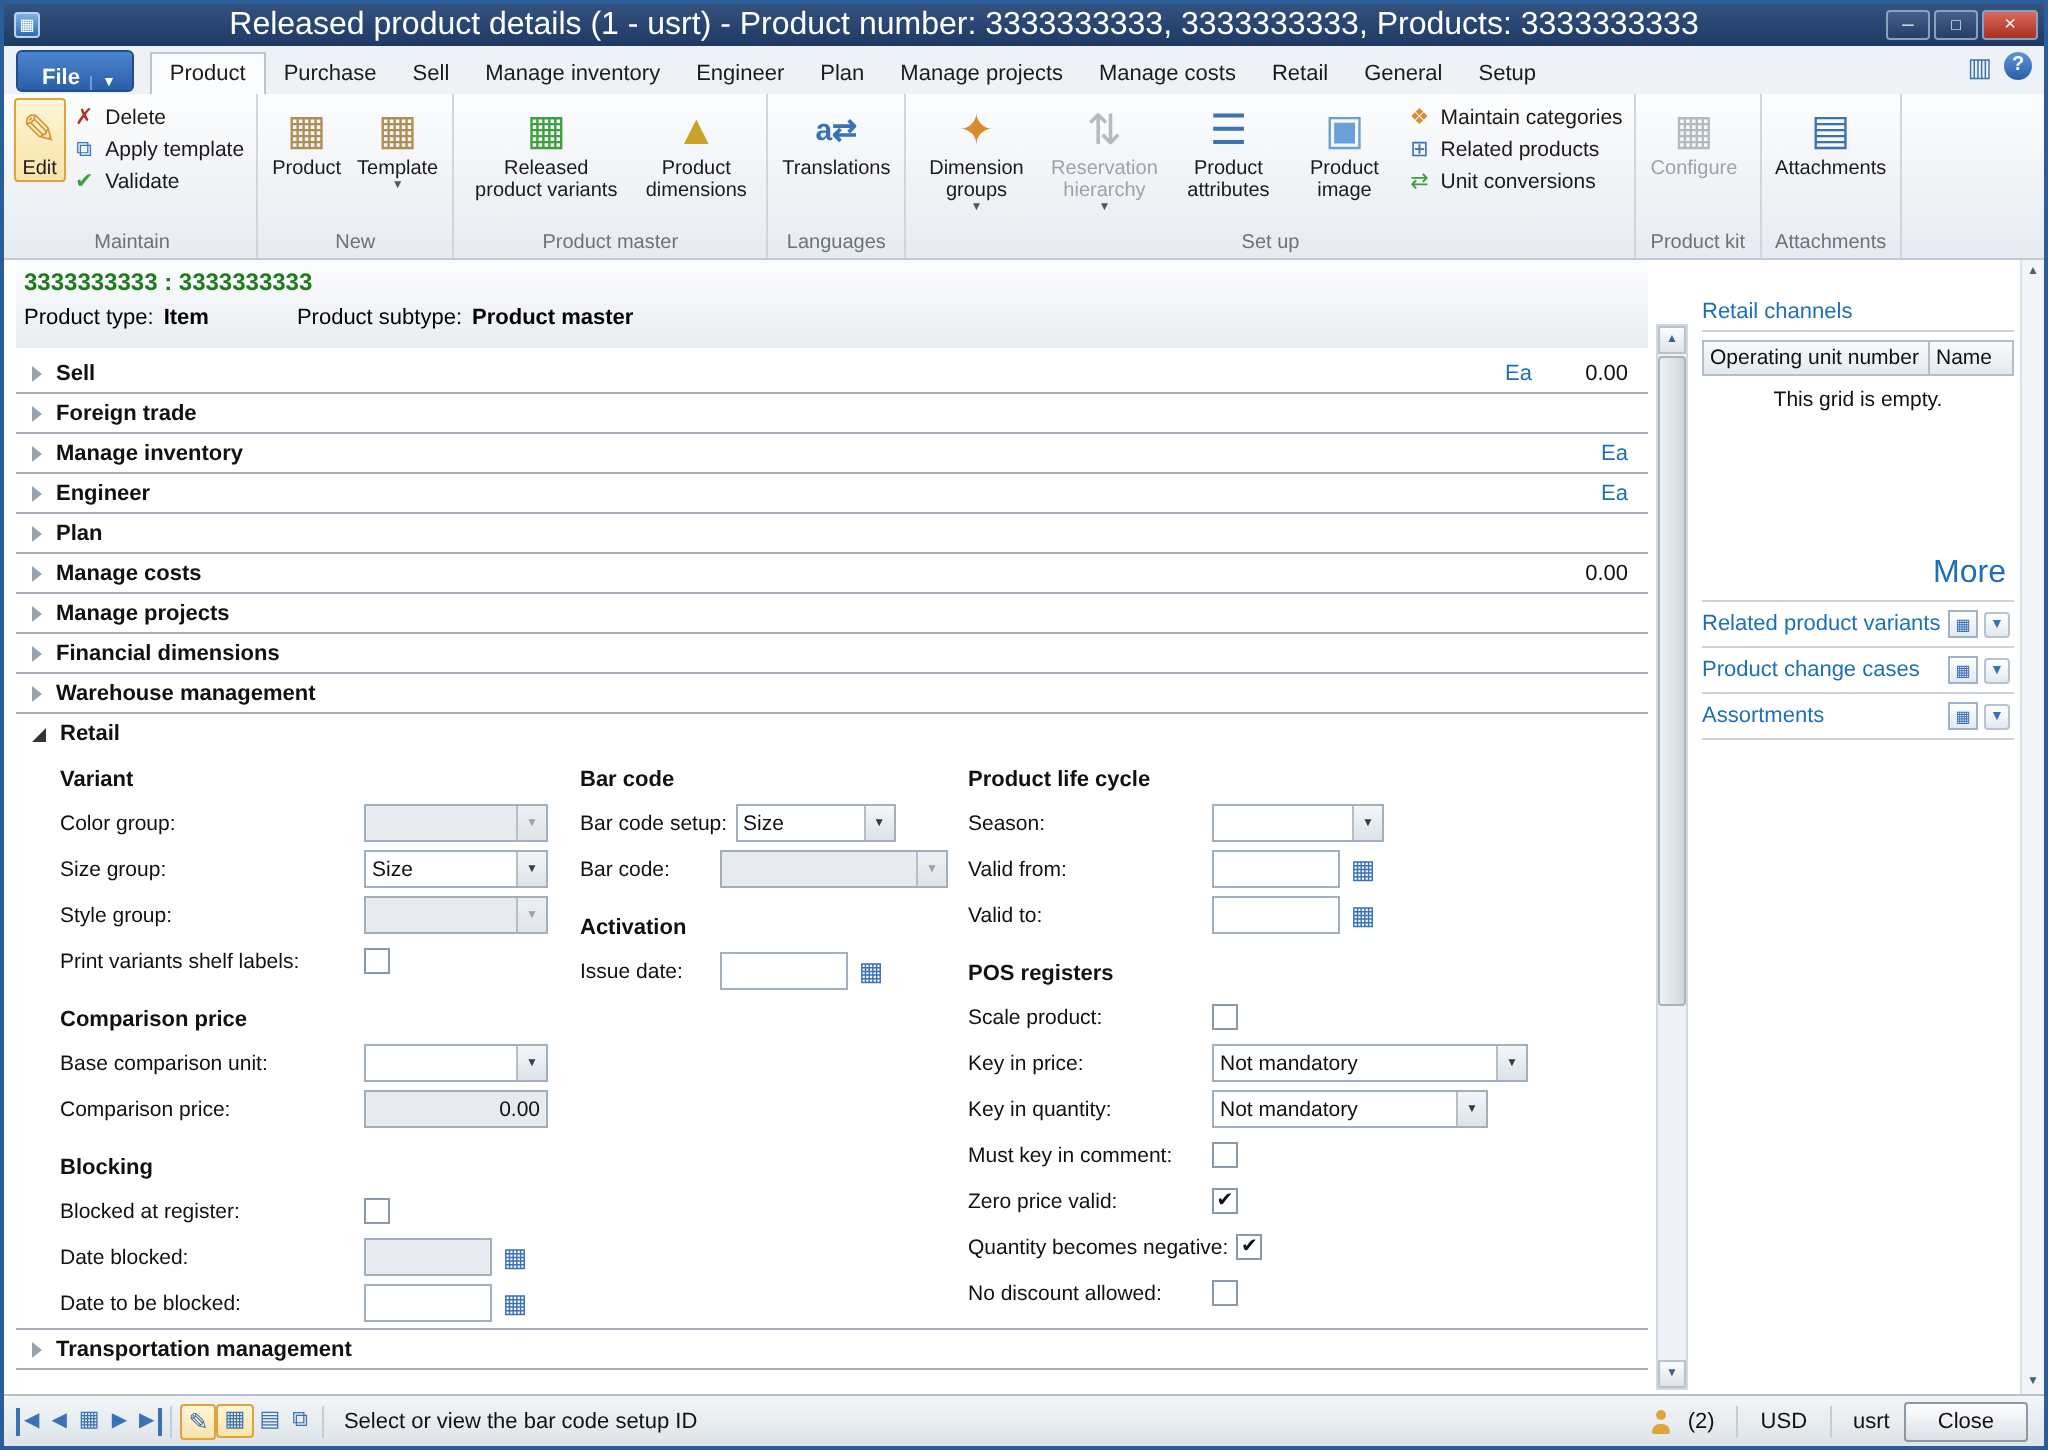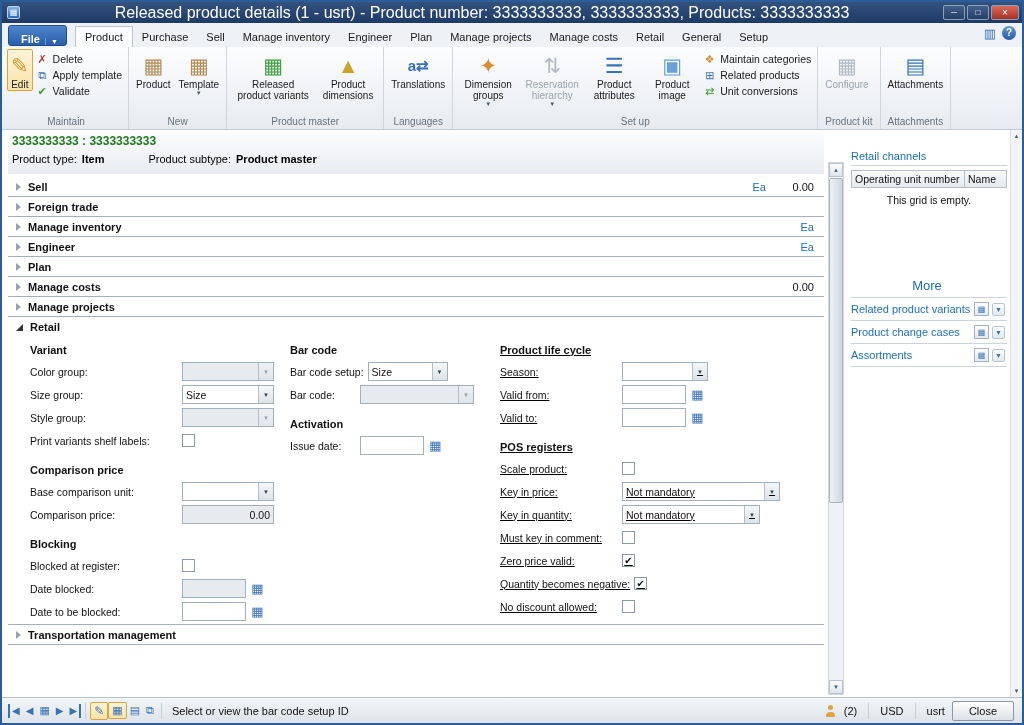--- a/index.html
+++ b/index.html
@@ -61,21 +61,21 @@
   .ft-unit {color:#1d6fb8;}
   .ft-val {min-width:48px;text-align:right;color:#111;}
   .arr-col {width:0;height:0;border-left:5px solid #98a2ac;border-top:4px solid transparent;border-bottom:4px solid transparent;}
   .arr-exp {width:0;height:0;border-bottom:7px solid #333;border-left:7px solid transparent;}
 
   
   .retail-panel {position:relative;height:288px;border-bottom:1px solid #a6afb9;}
   .rcol {position:absolute;top:2px;}
   .rcol1 {left:22px;width:256px;}
   .rcol2 {left:282px;width:206px;}
-  .rcol3 {left:492px;width:292px;text-decoration:underline;}
+  .rcol3 {left:476px;width:292px;}
   .sub-h {height:21px;display:flex;align-items:center;font-size:11px;font-weight:bold;color:#111;}
   .gap8 {height:7px;}
   .frow {height:23px;display:flex;align-items:center;font-size:10.5px;color:#111;}
   .fl1 {min-width:152px;flex:none;white-space:nowrap;}
   .fl2 {min-width:70px;flex:none;white-space:nowrap;padding-right:4px;}
   .fl3 {min-width:122px;flex:none;white-space:nowrap;padding-right:4px;}
   .combo {height:19px;display:inline-flex;align-items:stretch;border:1px solid #a2afbd;background:#fff;}
   .cval {flex:1;display:flex;align-items:center;padding:0 3px;font-size:10.5px;overflow:hidden;white-space:nowrap;}
   .cbtn {width:15px;flex:none;border-left:1px solid #b5bfca;background:linear-gradient(#f4f7f9,#dde3e9);display:flex;align-items:center;justify-content:center;font-size:6px;color:#2f3e4e;}
   .combo.disabled {background:#e7ebf0;}
@@ -102,21 +102,21 @@
 
   
   .factbox {flex:1;min-width:0;padding:20px 3px 0 6px;background:#fff;font-size:11px;}
   .fb-title {color:#1d6fb8;font-size:11px;}
   .fb-hd {padding-bottom:3px;border-bottom:1px solid #cbd2d9;}
   .fb-grid {display:flex;margin-top:4px;}
   .fb-gh {border:1px solid #b4bec8;background:linear-gradient(#f8fafb,#e5eaef);font-size:10.5px;padding:2px 3px;white-space:nowrap;overflow:hidden;color:#111;}
   .fb-gh.c1 {width:113px;flex:none;border-right:none;}
   .fb-gh.c2 {flex:1;}
   .fb-empty {text-align:center;font-size:10.5px;color:#111;padding:6px 0 72px;}
-  .fb-more {text-align:center;font-size:13px;color:#1d6fb8;padding:0 4px 4px 0;border-bottom:1px solid #cbd2d9;}
+  .fb-more {text-align:right;font-size:16px;color:#1d6fb8;padding:0 4px 4px 0;border-bottom:1px solid #cbd2d9;}
   .fb-item {height:23px;display:flex;align-items:center;border-bottom:1px solid #cbd2d9;}
   .fb-item .fb-title {flex:1;white-space:nowrap;overflow:hidden;}
   .fbi-grid {width:15px;height:14px;flex:none;border:1px solid #9fb2c6;background:linear-gradient(#fff,#e2e9f0);color:#3a72b4;font-size:8px;display:inline-flex;align-items:center;justify-content:center;margin-right:3px;}
   .fbi-chev {flex:none;color:#3a72b4;font-size:7px;width:13px;height:13px;border:1px solid #b6c4d2;border-radius:2px;background:linear-gradient(#fff,#e2e9f0);display:inline-flex;align-items:center;justify-content:center;margin-right:2px;}
 
   
   .statusbar {height:26px;flex:none;background:linear-gradient(#f3f6f8,#dde3e9);border-top:1px solid #b9c2cc;display:flex;align-items:center;padding:0 8px 0 6px;font-size:11px;color:#111;}
   .sb-ico {color:#3a72b4;font-size:10px;padding:2px 3px;line-height:1;}
   .sb-ico.grid {font-size:11px;}
   .sb-hl {background:linear-gradient(#fdf5d8,#f9e3a8);border:1px solid #dfa43d;border-radius:2px;}
@@ -339,20 +339,28 @@
         <div class="fasttab">
           <span class="arr-col"></span>
           <span class="ft-label">Manage costs</span>
           <span class="ft-right">
               <span class="ft-val">0.00</span>
             </span>
         </div>
         <div class="fasttab">
           <span class="arr-col"></span>
           <span class="ft-label">Manage projects</span>
+        </div>
+        <div class="fasttab">
+          <span class="arr-col"></span>
+          <span class="ft-label">Financial dimensions</span>
+        </div>
+        <div class="fasttab">
+          <span class="arr-col"></span>
+          <span class="ft-label">Warehouse management</span>
         </div>
 
         <div class="fasttab exp">
           <span class="arr-exp"></span>
           <span class="ft-label">Retail</span>
         </div>
 
         <div class="retail-panel">
 
           <div class="rcol rcol1">

